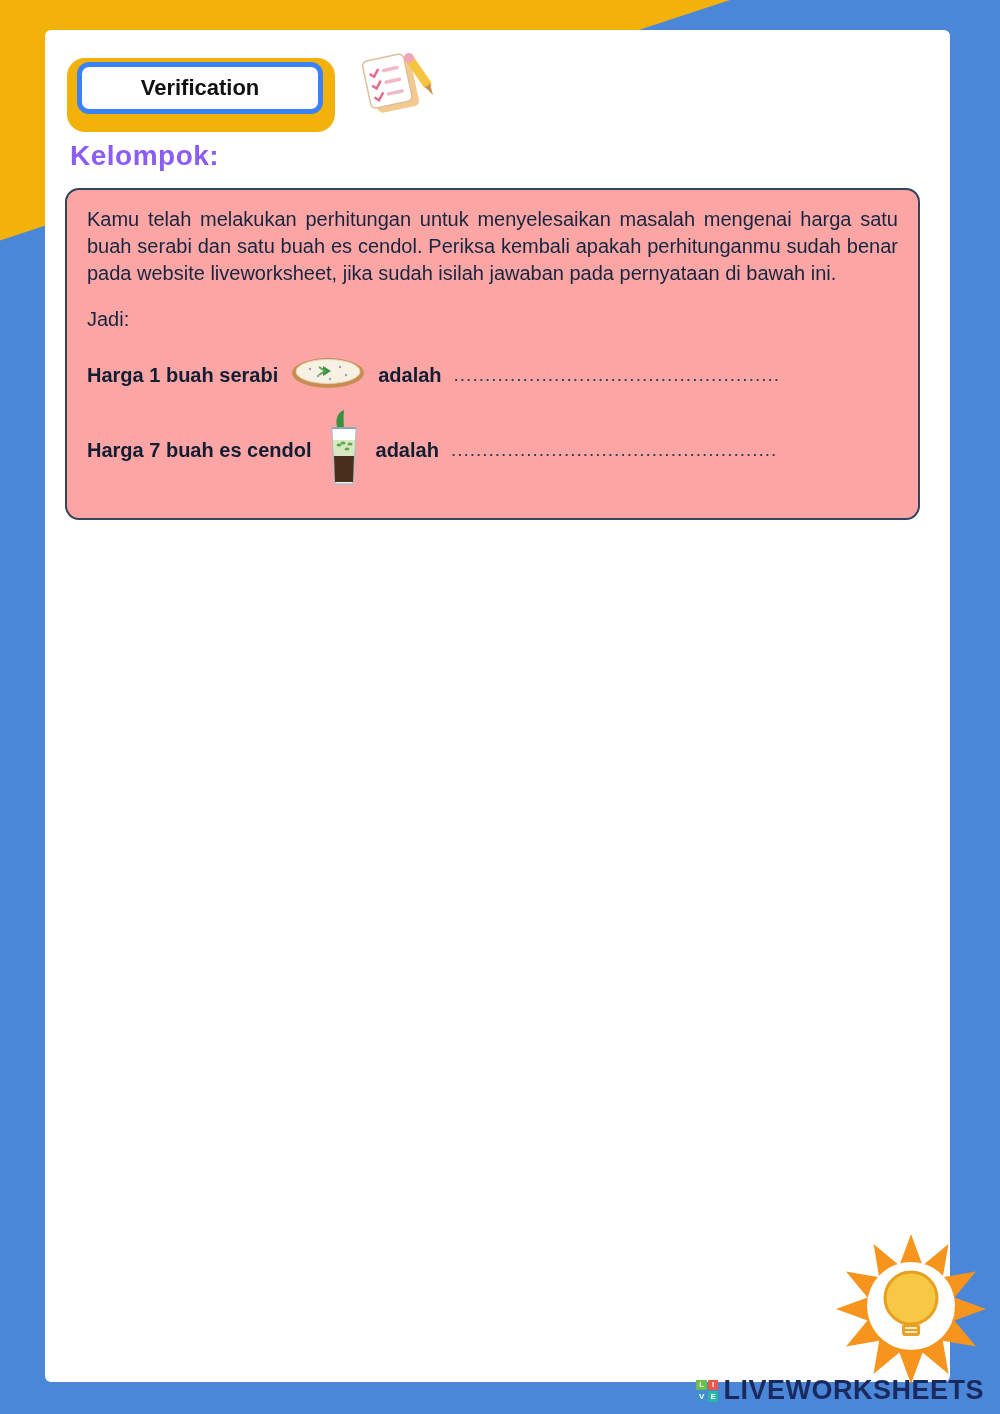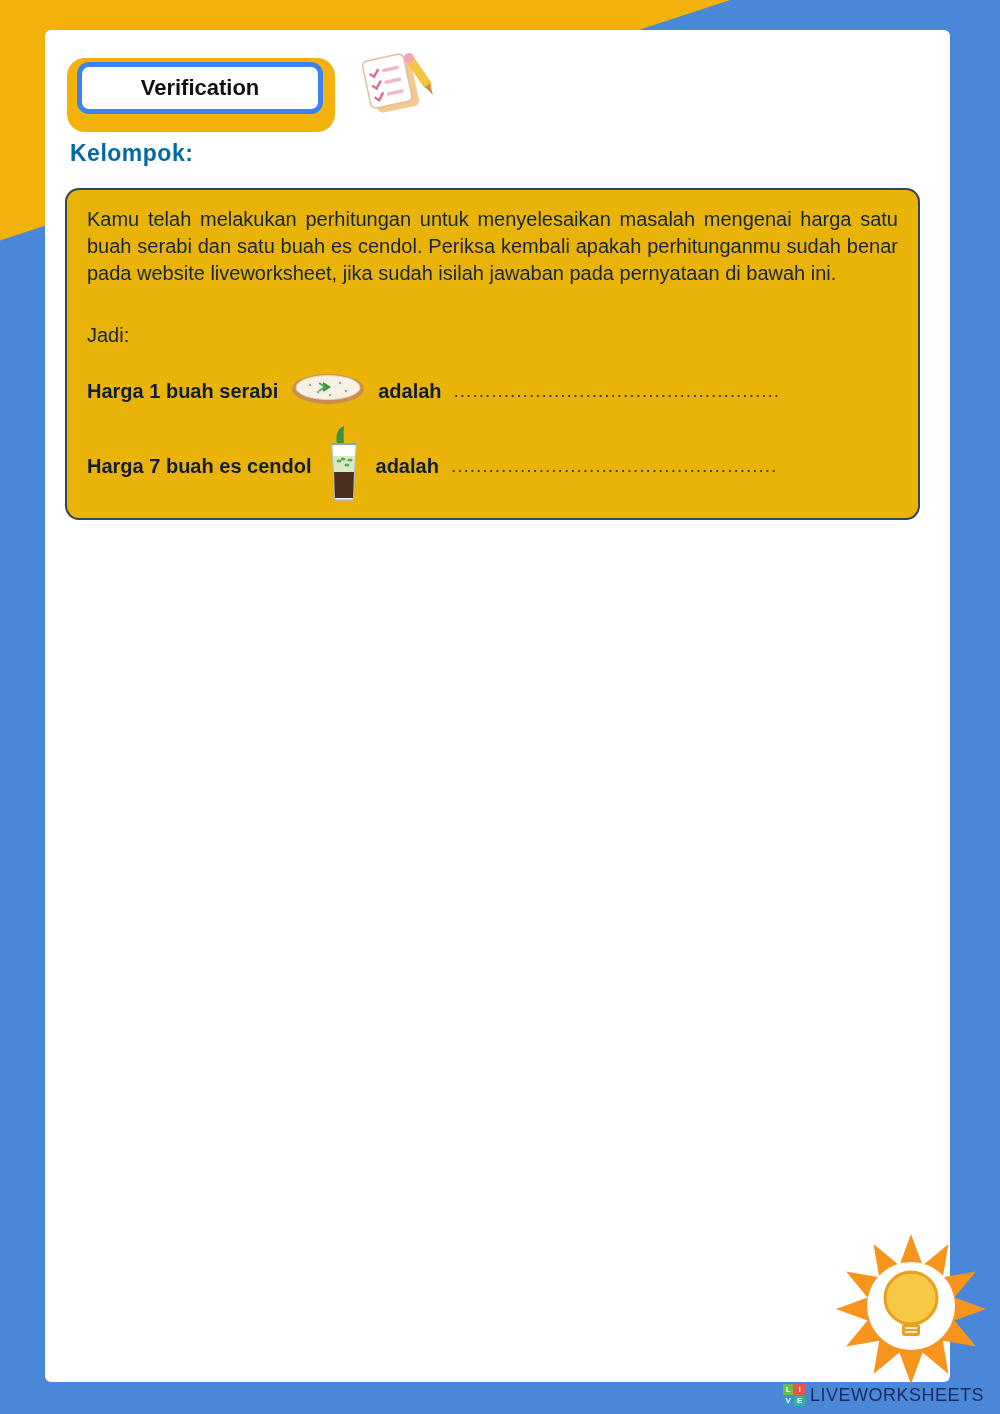--- a/index.html
+++ b/index.html
@@ -36,58 +36,58 @@
     border:5px solid #3b82f6;
     border-radius:12px;
     display:flex; align-items:center; justify-content:center;
     font-size:22px; font-weight:700; color:#111111;
   }
   .clipboard-icon {
     position:absolute; left:312px; top:20px;
   }
   .kelompok {
     position:absolute; left:25px; top:110px;
-    font-size:23px; font-weight:700; color:#0369a1;
+    font-size:28px; font-weight:700; color:#8b5cf6;
     letter-spacing:0.5px;
   }
   
   .info-box {
     position:absolute; left:20px; top:158px;
     width:855px; height:332px;
-    background:#eab308;
+    background:#fca5a5;
     border:2px solid #33445c;
     border-radius:14px;
     padding:16px 20px;
     color:#16253f;
   }
   .paragraph {
     font-size:20px; line-height:1.36;
     text-align:justify;
     color:#16253f;
   }
-  .jadi { margin-top:36px; font-size:20px; color:#16253f; }
+  .jadi { margin-top:20px; font-size:20px; color:#16253f; }
   .answer-row {
     display:flex; align-items:center; gap:12px;
     margin-top:24px;
     font-size:20px; color:#101d33;
   }
   .answer-row .lbl, .answer-row .connector { font-weight:700; white-space:nowrap; }
   .answer-row .dots {
     font-size:19px; color:#2a3a52; letter-spacing:1px;
     overflow:hidden; white-space:nowrap;
   }
   .row-cendol { margin-top:12px; }
   
   .brand {
     position:absolute; right:16px; bottom:8px;
     display:flex; align-items:center; gap:5px;
     z-index:6;
   }
   .brand-text {
-    font-size:18px; font-weight:400; color:#1b2a5e; letter-spacing:0.5px;
+    font-size:27px; font-weight:700; color:#1b2a5e; letter-spacing:0.5px;
   }
   .mini-logo {
     width:22px; height:22px;
     display:grid; grid-template-columns:1fr 1fr; grid-template-rows:1fr 1fr; gap:1px;
   }
   .mini-logo span {
     display:flex; align-items:center; justify-content:center;
     font-size:8px; font-weight:700; color:#ffffff;
   }
   .cell-l { background:#6abf4b; }

